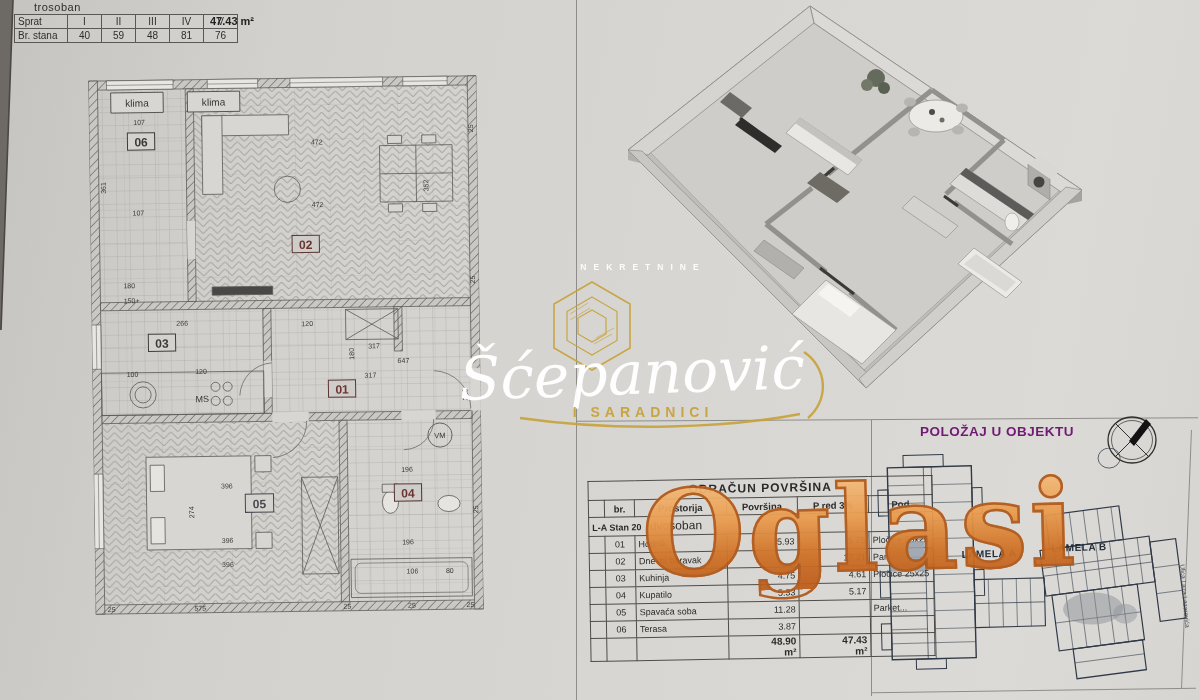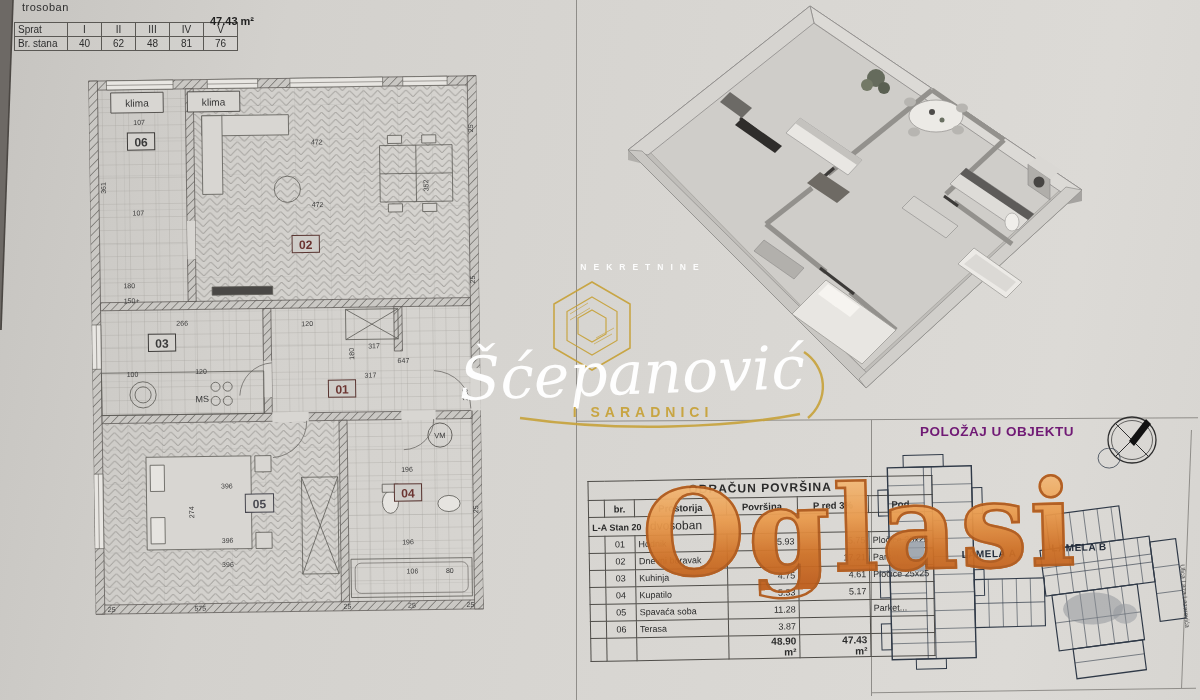--- a/index.html
+++ b/index.html
@@ -4,22 +4,22 @@
 <style>
   html,body{margin:0;padding:0;}
   body{width:1200px;height:700px;overflow:hidden;position:relative;
        font-family:"Liberation Sans",sans-serif;background:#b5b3af;}
   .sheet{position:absolute;inset:0;
        background:linear-gradient(100deg,#c6c4c0 0%,#d3d1cd 22%,#d8d6d2 55%,#dcdad6 85%,#d7d5d1 100%);}
   .edge-svg{position:absolute;left:0;top:0;}
   .divider{position:absolute;background:#8f8d89;}
   
   .unitbox{position:absolute;left:14px;top:1px;color:#2e2e2e;}
-  .unitbox .lbl{margin-left:8px;font-size:11px;letter-spacing:.5px;}
-  table.mini{border-collapse:collapse;margin-top:9px;}
+  .unitbox .lbl{margin-left:20px;font-size:11px;letter-spacing:.5px;}
+  table.mini{border-collapse:collapse;margin-top:1px;}
   table.mini td{border:1px solid #5a5854;font-size:10px;padding:0 3px;height:13px;
       text-align:center;color:#2e2e2e;background:rgba(255,255,255,.08);}
   table.mini td.h{text-align:left;width:46px;}
   table.mini td.v{width:27px;}
   .bigarea{position:absolute;left:210px;top:15px;font-size:11px;font-weight:bold;color:#1f1f1f;}
   
   .areatable-wrap{position:absolute;left:589px;top:478px;transform:rotate(-1deg);}
   table.area{border-collapse:collapse;}
   table.area td,table.area th{border:1px solid #4f4d49;color:#2b2b2b;
       font-size:9px;padding:0 3px;height:16px;background:transparent;}
@@ -77,21 +77,21 @@
       <td class="h">Sprat</td>
       <td class="v">I</td>
       <td class="v">II</td>
       <td class="v">III</td>
       <td class="v">IV</td>
       <td class="v">V</td>
     </tr>
     <tr>
       <td class="h">Br. stana</td>
       <td class="v">40</td>
-      <td class="v">62</td>
+      <td class="v">59</td>
       <td class="v">48</td>
       <td class="v">81</td>
       <td class="v">76</td>
     </tr>
   </tbody>
     </table>
 </div>
 <div class="bigarea">47.43 m²</div>
 
 <svg class="abs" style="left:92px;top:70px;transform:rotate(-0.8deg);" width="388" height="550" viewBox="0 0 385 545">

